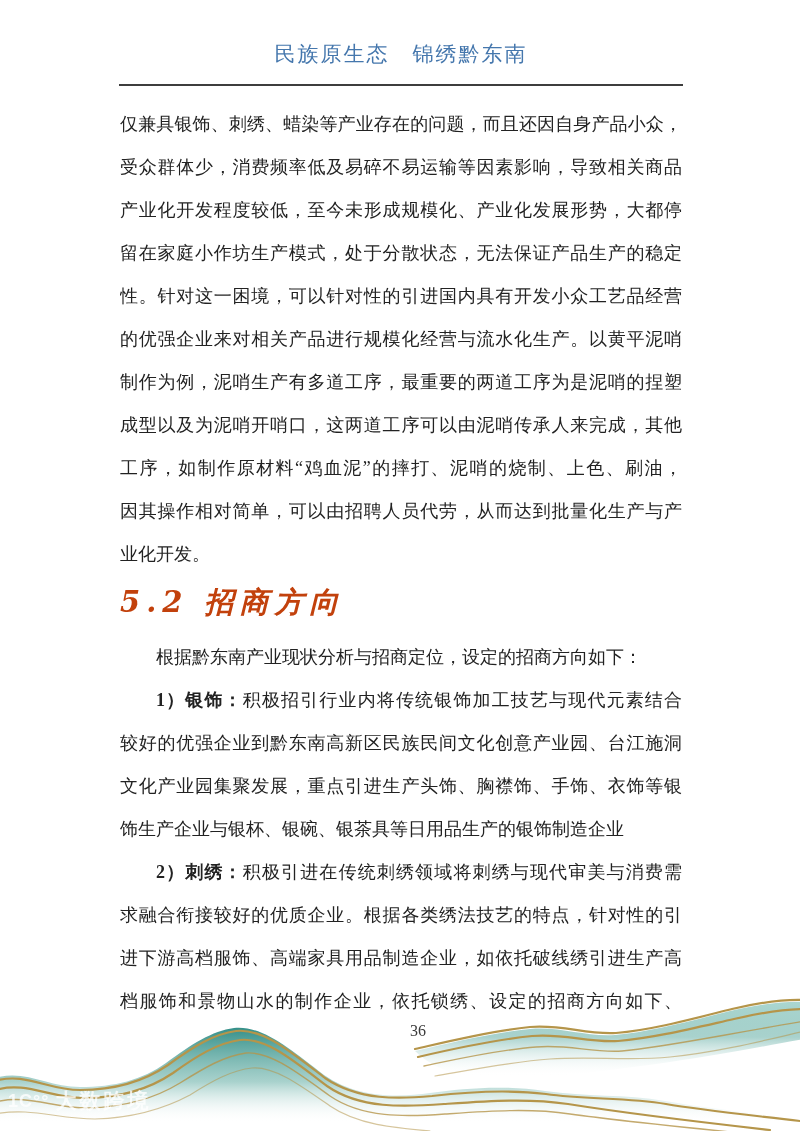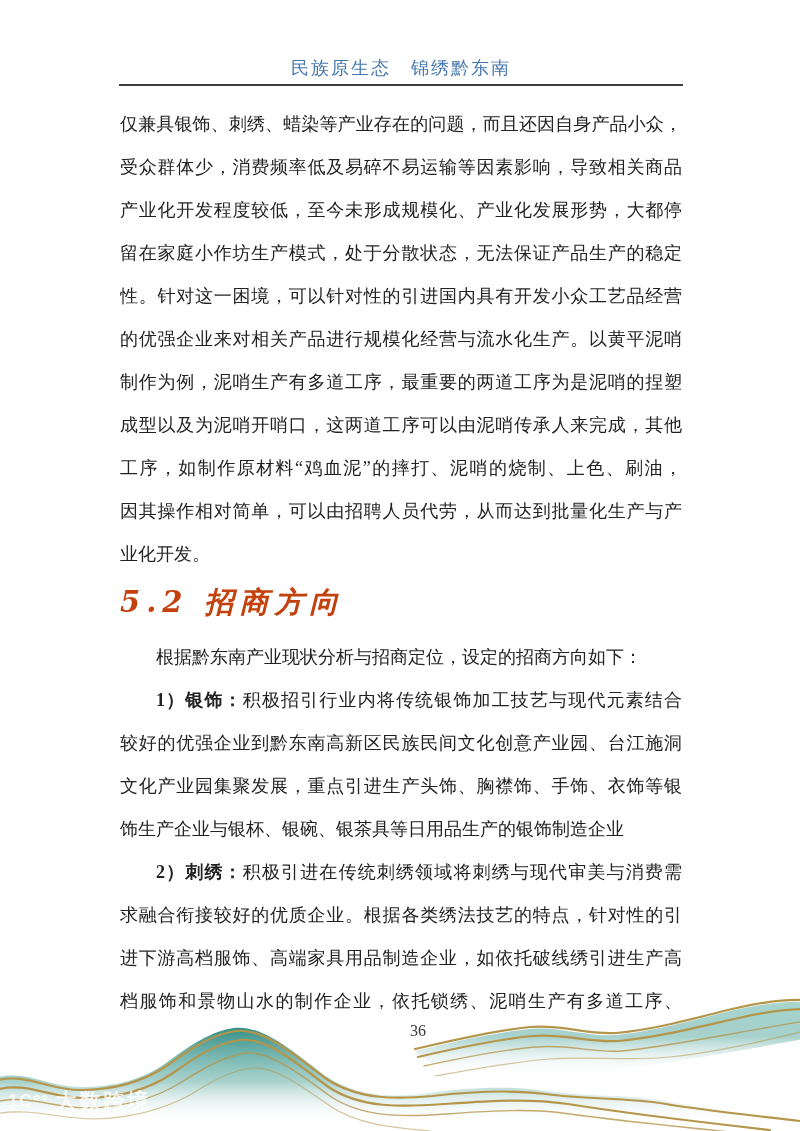--- a/index.html
+++ b/index.html
@@ -14,24 +14,24 @@
   html,body{margin:0;padding:0;background:#e8e8e8;}
   .page{
     position:relative;
     width:800px;height:1131px;
     margin:0 auto;
     background:#ffffff;
     overflow:hidden;
     font-family:"Liberation Serif","DejaVu Serif",serif;
   }
   .hdr-title{
-    position:absolute;top:56px;left:120px;width:562px;
+    position:absolute;top:40px;left:120px;width:562px;
     text-align:center;
     color:var(--header-blue);
-    font-size:18px;letter-spacing:2px;
+    font-size:21px;letter-spacing:2px;
     white-space:pre;
   }
   .hdr-rule{
     position:absolute;top:84px;left:119px;width:564px;height:0;
     border-top:2px solid var(--rule);
   }
   .content{
     position:absolute;top:103px;left:120px;width:562px;
     color:var(--ink);
   }
@@ -132,21 +132,21 @@
         <div class="line"><span class="prefix"></span><span>文化产业园集聚发展，重点引进生产头饰、胸襟饰、手饰、衣饰等银</span></div>
 
         <div class="line end"><span class="prefix"></span><span>饰生产企业与银杯、银碗、银茶具等日用品生产的银饰制造企业</span></div>
 
         <div class="line indent"><span class="prefix">2）刺绣：</span><span>积极引进在传统刺绣领域将刺绣与现代审美与消费需</span></div>
 
         <div class="line"><span class="prefix"></span><span>求融合衔接较好的优质企业。根据各类绣法技艺的特点，针对性的引</span></div>
 
         <div class="line"><span class="prefix"></span><span>进下游高档服饰、高端家具用品制造企业，如依托破线绣引进生产高</span></div>
 
-        <div class="line"><span class="prefix"></span><span>档服饰和景物山水的制作企业，依托锁绣、泥哨生产有多道工序、</span></div>
+        <div class="line"><span class="prefix"></span><span>档服饰和景物山水的制作企业，依托锁绣、设定的招商方向如下、</span></div>
       </div>
 
   </div>
 
   <div class="page-number">36</div>
 
   <svg class="artwork" viewBox="0 0 800 150" preserveAspectRatio="none" aria-hidden="true">
     <defs>
       <linearGradient id="gA" x1="0" y1="0" x2="0" y2="1">
         <stop offset="0" class="stop-dark"></stop>

